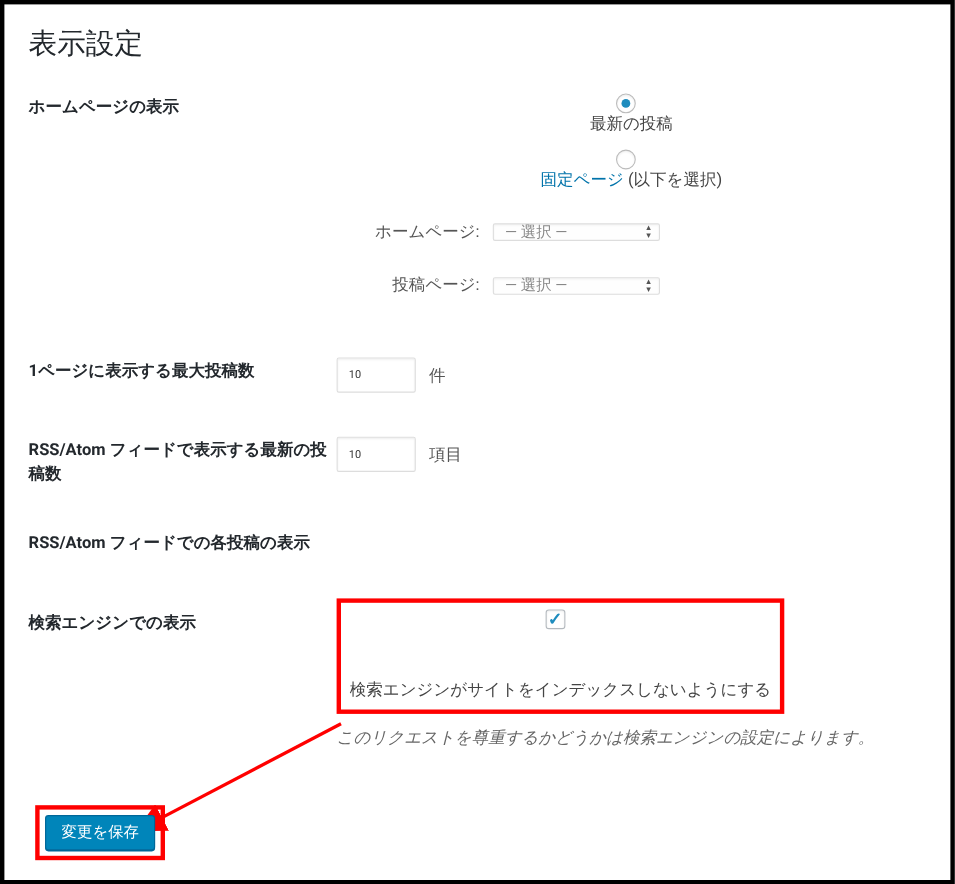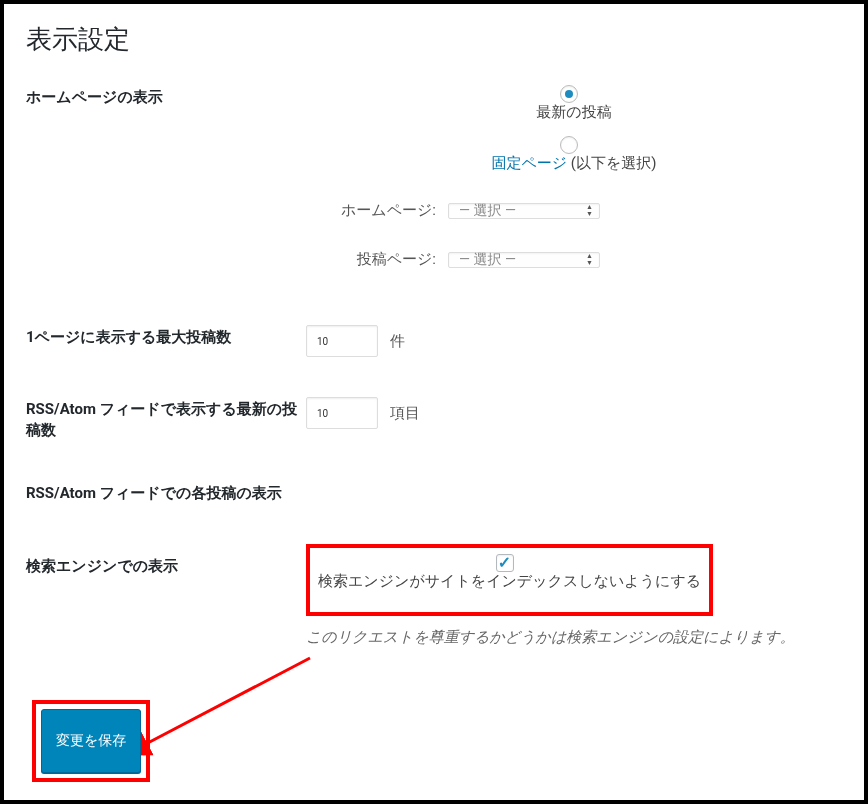--- a/index.html
+++ b/index.html
@@ -181,21 +181,21 @@
     .submit-highlight {
       border: 4px solid #ff0000;
       padding: 5px;
       display: inline-block;
     }
     .button-primary {
       background: #0085ba;
       border: 1px solid #006799;
       color: #fff;
       font-size: 14px;
-      padding: 22px 14px;
+      padding: 6px 14px;
       border-radius: 3px;
       cursor: pointer;
       box-shadow: 0 1px 0 #006799;
     }
     svg.arrow {
       position: absolute;
       pointer-events: none;
     }
   </style>
 </head>
@@ -260,21 +260,21 @@
     </div>
 
     <div class="form-row">
       <div class="row-label">RSS/Atom フィードでの各投稿の表示</div>
     </div>
 
     <div class="form-row" style="margin-bottom:10px;">
       <div class="row-label" style="padding-top:12px;">検索エンジンでの表示</div>
       <div class="row-content">
         <div class="highlight-box">
-          <div class="check-line" style="margin-bottom:17px;">
+          <div class="check-line" style="margin-bottom:4px;gap:46px;">
             <span class="checkbox checked"></span>
             <span class="radio-label">検索エンジンがサイトをインデックスしないようにする</span>
           </div>
         </div>
         <div class="description">このリクエストを尊重するかどうかは検索エンジンの設定によります。</div>
       </div>
     </div>
 
   </div>
 

